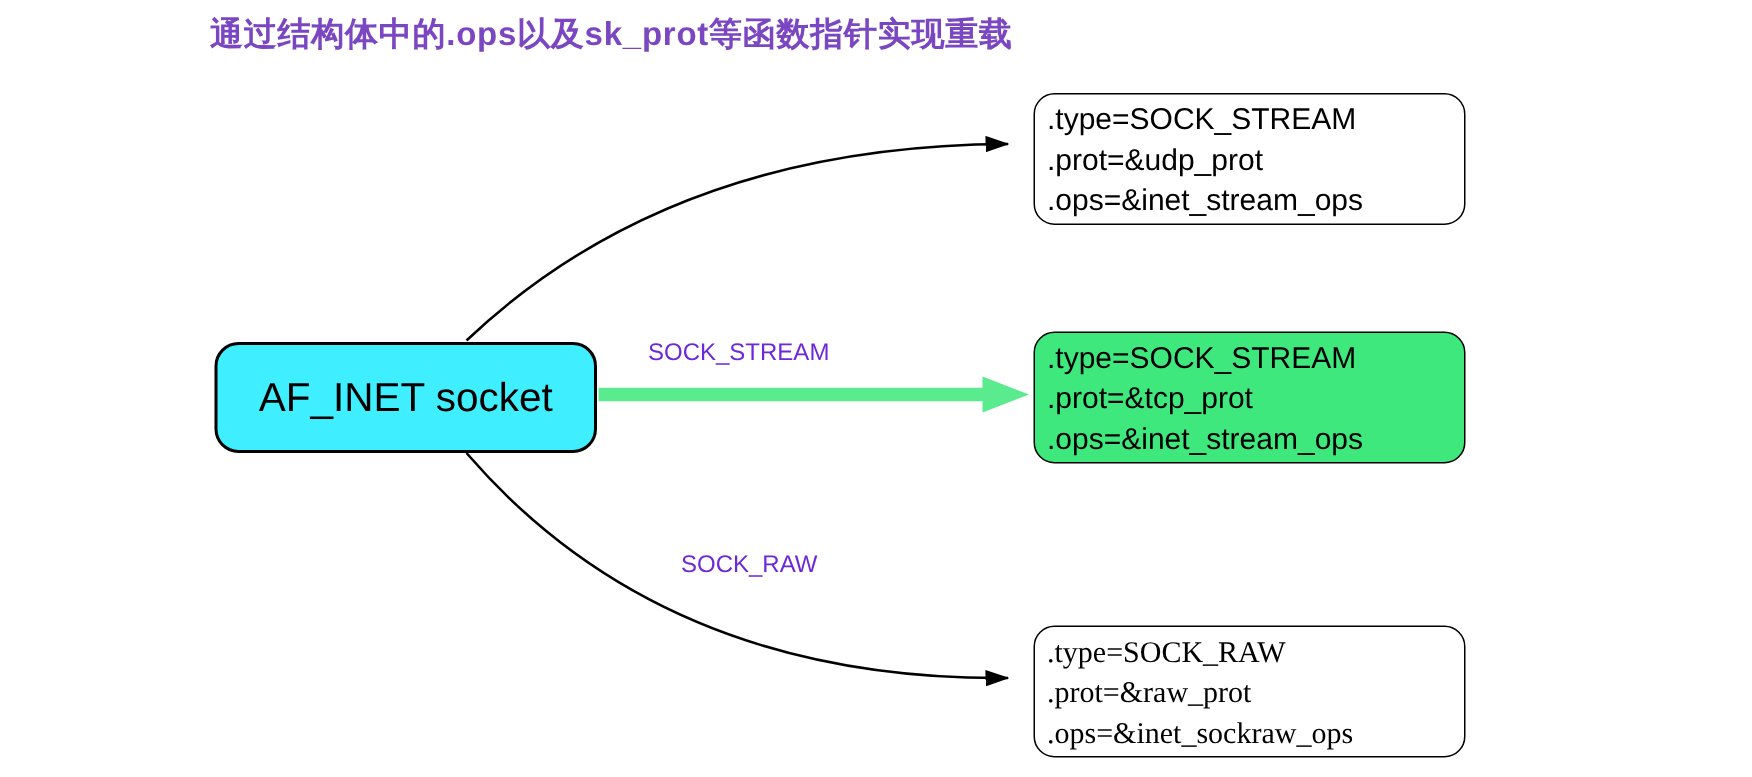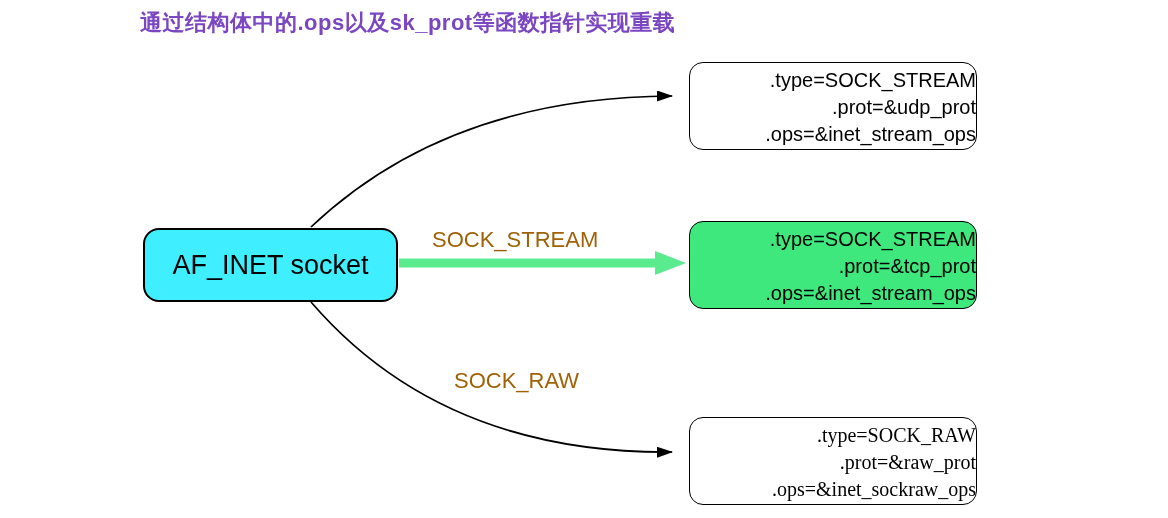--- a/index.html
+++ b/index.html
@@ -1,18 +1,18 @@
 <!DOCTYPE html>
 <html><head>
 <meta charset="utf-8">
 <style>
   html,body{margin:0;padding:0;background:#ffffff;}
   .canvas{
     position:relative;width:1168px;height:518px;background:#ffffff;
-    font-family:"Liberation Sans", sans-serif;overflow:hidden;text-align:right;
+    font-family:"Liberation Sans", sans-serif;overflow:hidden;
   }
   .arrows-layer{position:absolute;left:0;top:0;width:1168px;height:518px;}
   .title{
     position:absolute;left:140px;top:8px;font-size:22px;font-weight:bold;
     color:#7B46C1;letter-spacing:0.5px;white-space:nowrap;
   }
   .src-box{
     position:absolute;left:143px;top:228px;width:255px;height:74px;
     background:#40EFFF;border:2.5px solid #000;border-radius:16px;
     box-sizing:border-box;display:flex;align-items:center;justify-content:center;
@@ -21,21 +21,21 @@
   .proto-box{
     position:absolute;left:689px;width:288px;height:88px;
     background:#ffffff;border:1.7px solid #000;border-radius:14px;
     box-sizing:border-box;padding:4px 0 0 8px;
     font-size:20px;line-height:27px;color:#000;white-space:nowrap;
   }
   .proto-box.udp{top:62px;}
   .proto-box.tcp{top:221px;background:#3EE87D;}
   .proto-box.raw{top:417px;font-family:Liberation Serif, serif;}
   .edge-label{
-    position:absolute;font-size:22px;color:#a16207;white-space:nowrap;
+    position:absolute;font-size:16px;color:#6d28d9;white-space:nowrap;
   }
   .edge-label.stream{left:432px;top:227px;}
   .edge-label.rawlbl{left:454px;top:368px;}
 </style>
 </head>
 <body>
 
 <div class="canvas">
 
   <svg class="arrows-layer" width="1168" height="518" viewBox="0 0 1168 518" xmlns="http://www.w3.org/2000/svg">

